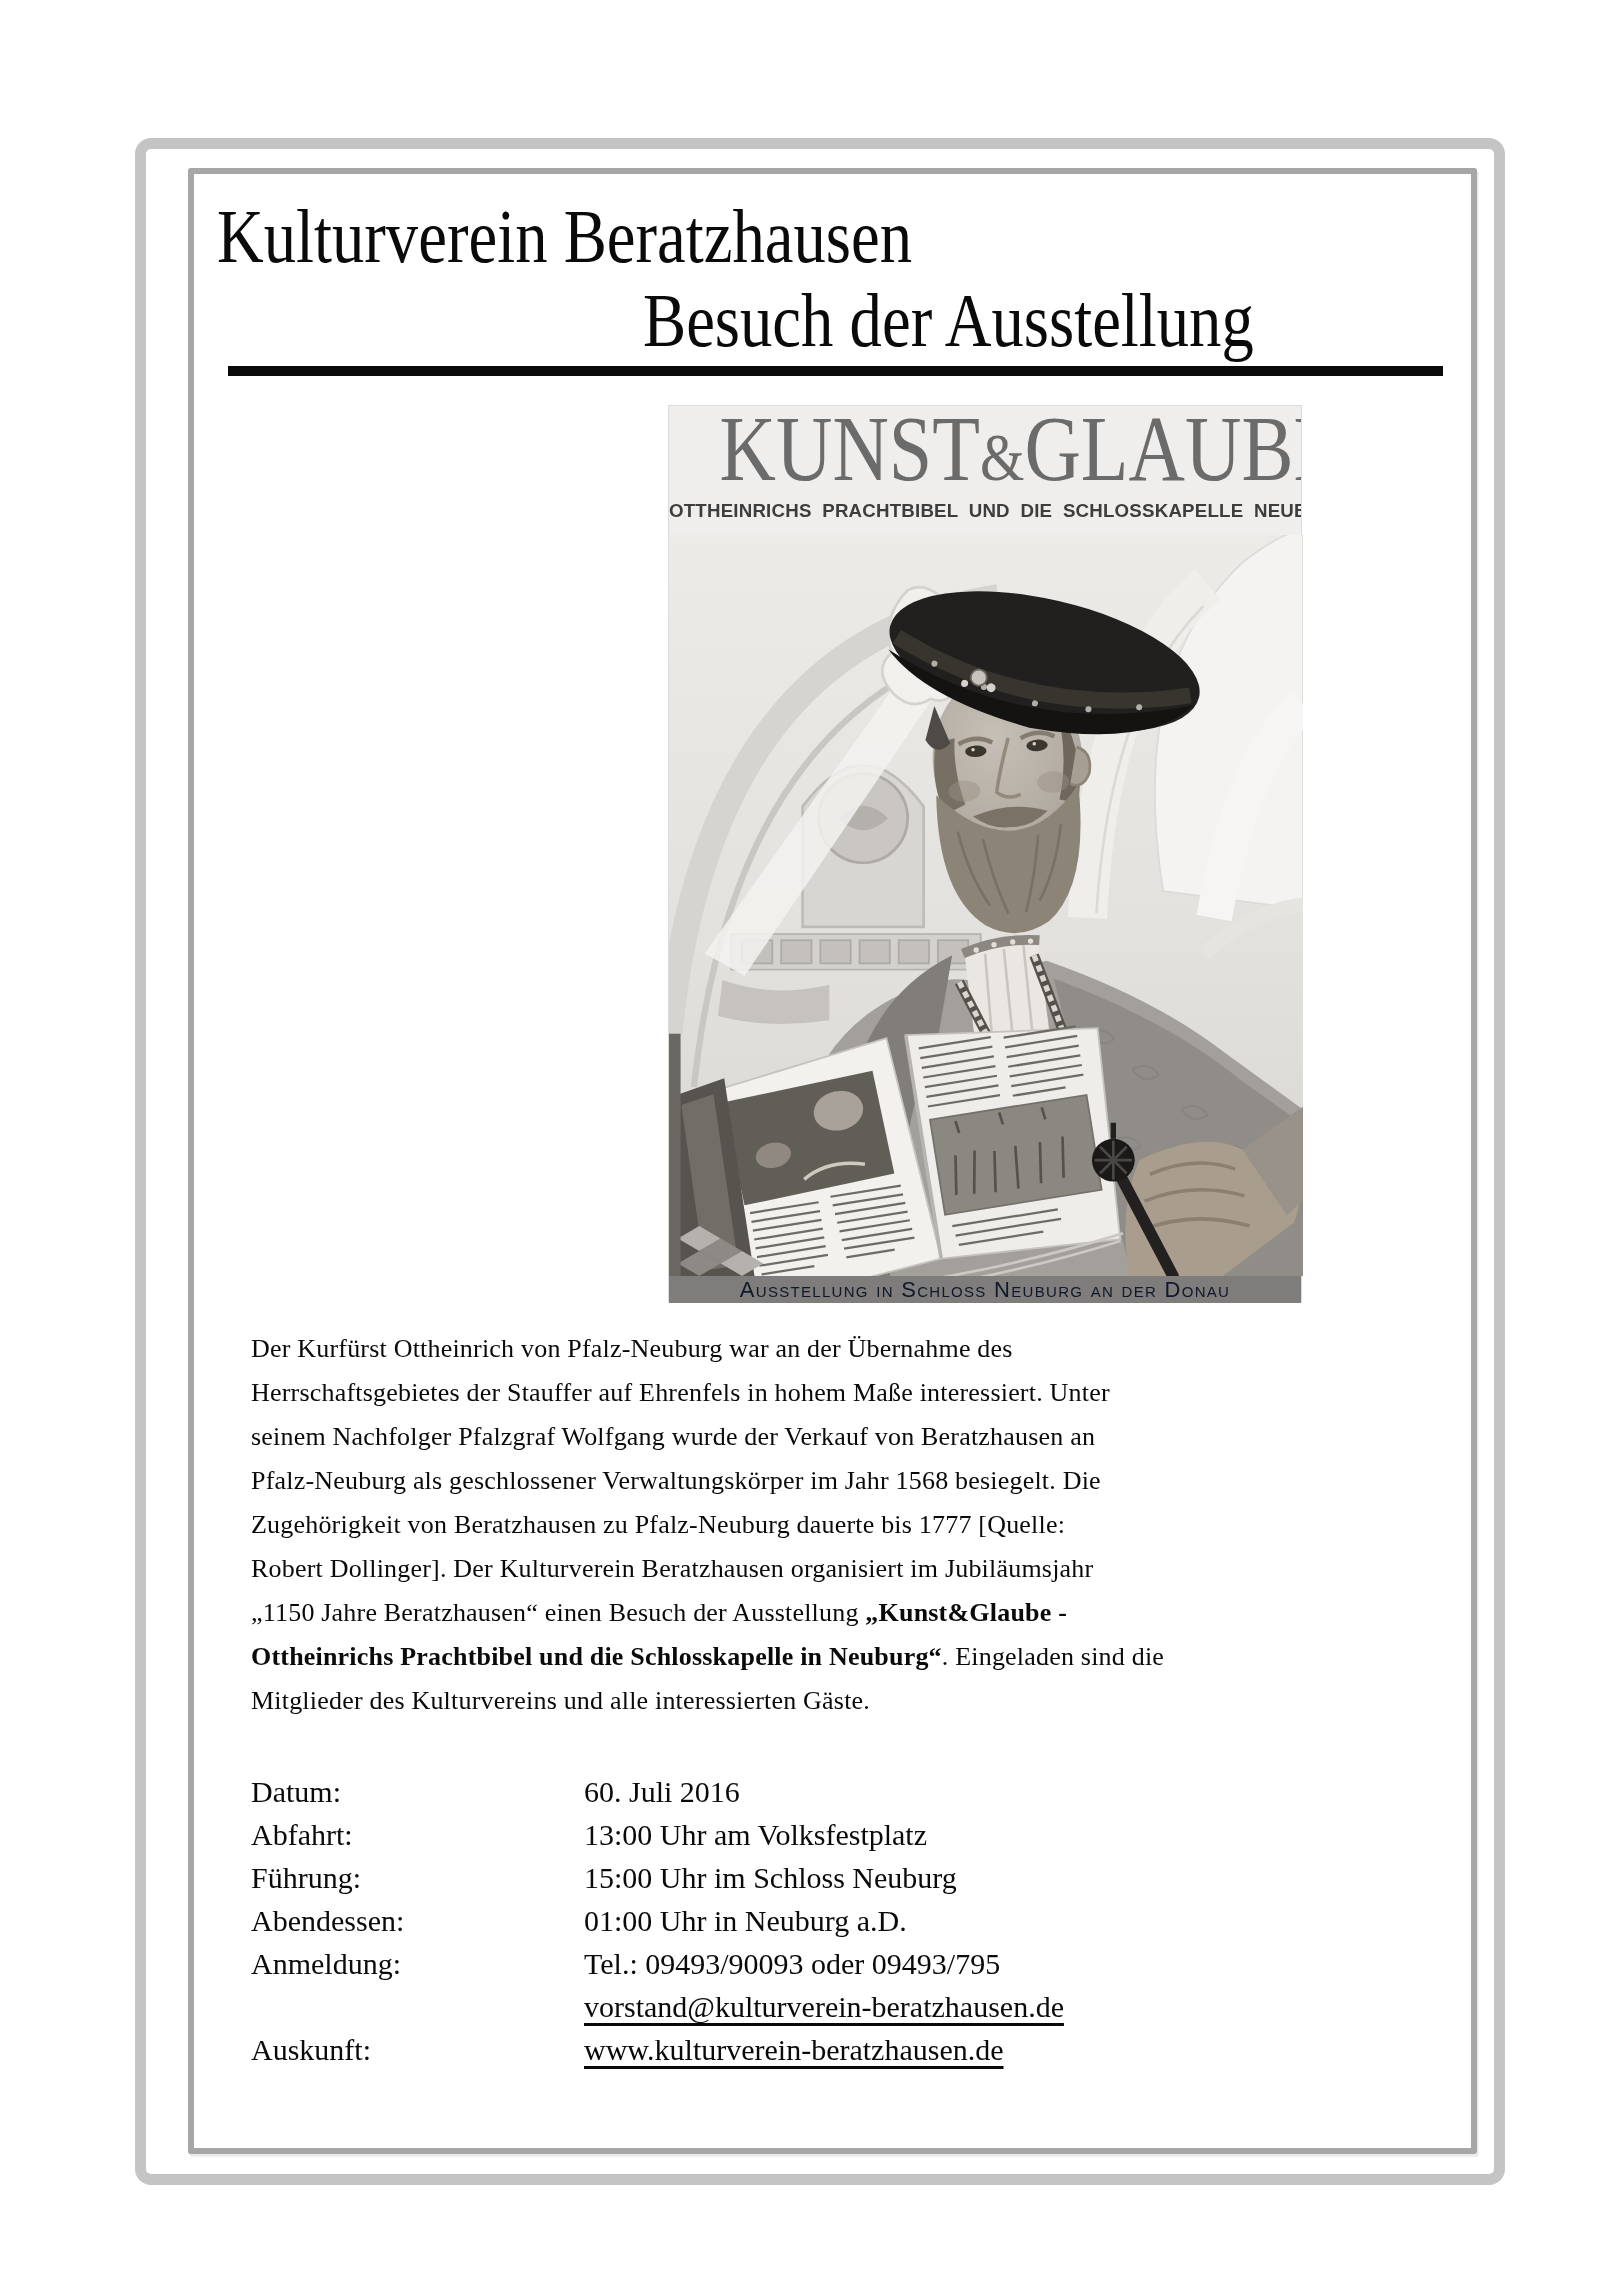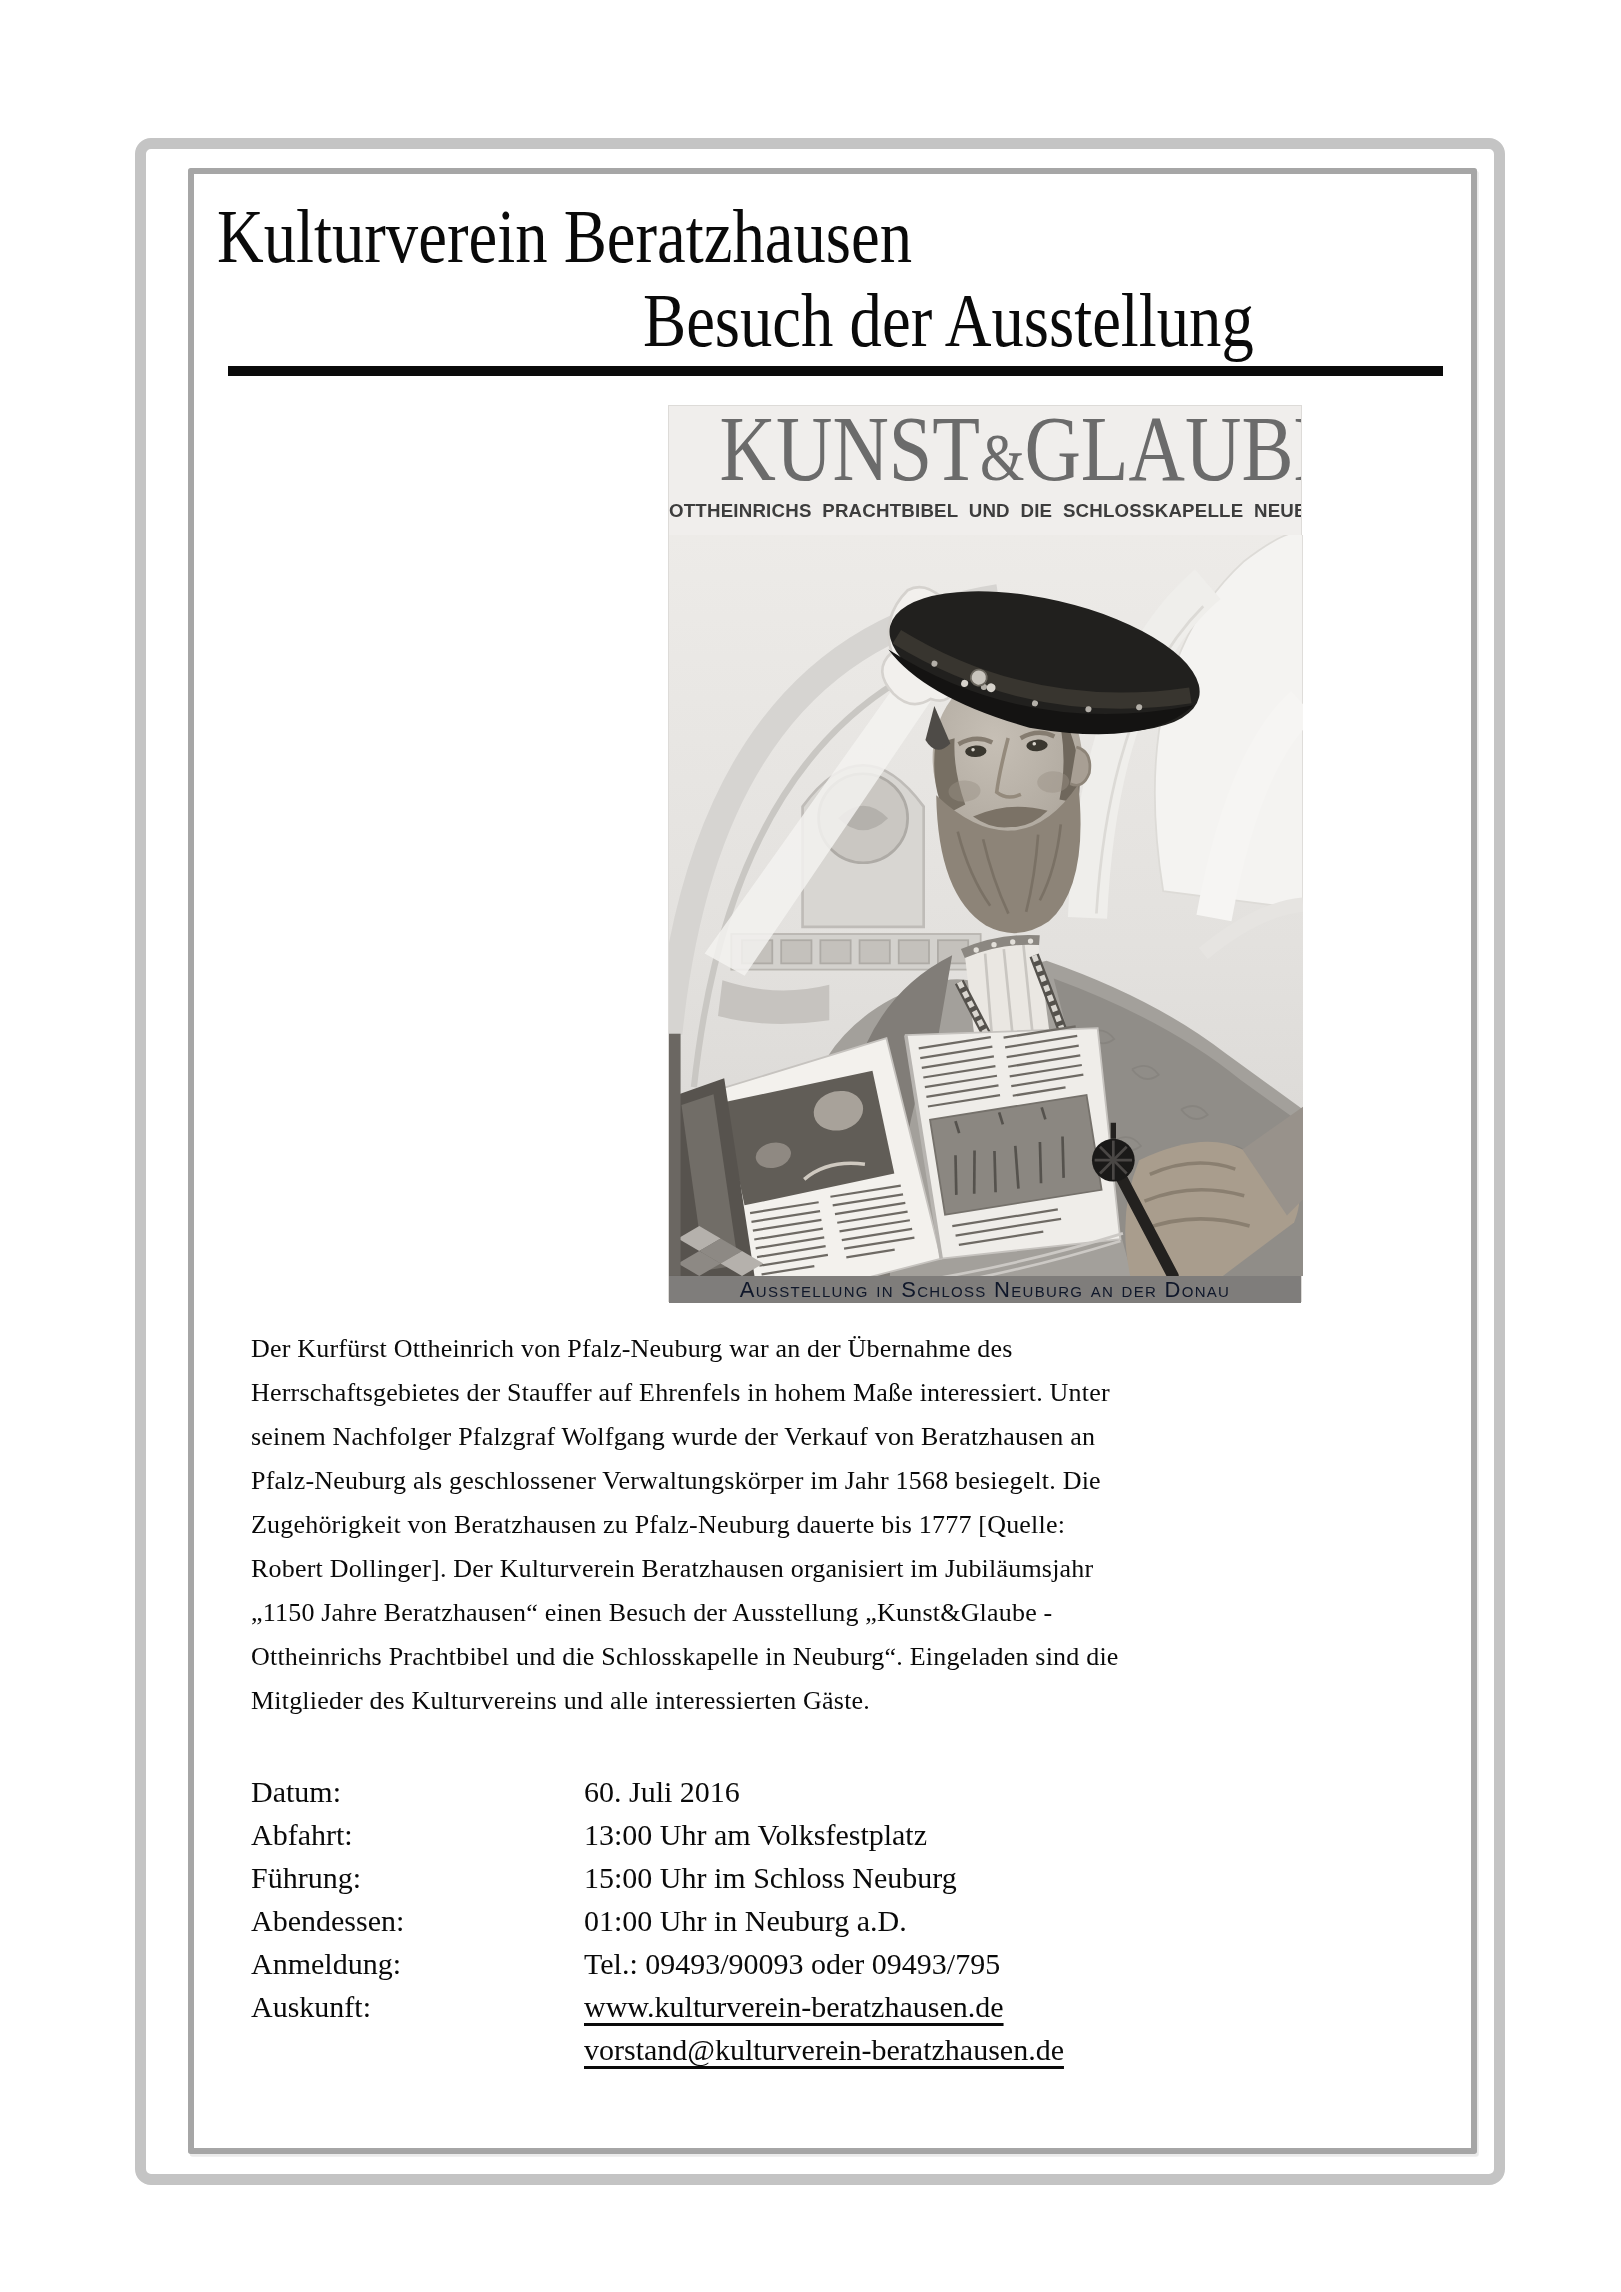--- a/index.html
+++ b/index.html
@@ -34,21 +34,21 @@
     font-family: "Liberation Sans", "DejaVu Sans", sans-serif;
     letter-spacing: 0.2px; word-spacing: 5.3px; white-space: nowrap; }
   .painting { display: block; width: 634px; height: 741px; }
   .poster-caption { height: 27px; line-height: 27px; background: #7f7d7b; color: #0f172a;
     text-align: center; font-family: "Liberation Sans", "DejaVu Sans", sans-serif;
     font-variant: small-caps; font-size: 22px; letter-spacing: 1.3px; }
 
   
   .paragraph { left: 251px; top: 1327px; width: 1199px; font-size: 26px; line-height: 44px;
     white-space: pre-line; letter-spacing: 0.2px; }
-  .paragraph b { font-weight: normal; }
+  .paragraph b { font-weight: bold; }
 
   
   .schedule { left: 251px; top: 1770px; font-size: 30px; }
   .srow { height: 43px; line-height: 43px; white-space: nowrap; }
   .slabel { display: inline-block; width: 333px; }
   .sval.ul { text-decoration: underline; text-decoration-thickness: 2.7px; text-underline-offset: 6.2px; }
 </style>
 </head>
 <body>
 
@@ -273,16 +273,16 @@
 „1150 Jahre Beratzhausen“ einen Besuch der Ausstellung </span><b>„Kunst&amp;Glaube -
 Ottheinrichs Prachtbibel und die Schlosskapelle in Neuburg“</b><span>. Eingeladen sind die
 Mitglieder des Kulturvereins und alle interessierten Gäste.</span></div>
 
 <div class="abs schedule">
   <div class="srow"><span class="slabel">Datum:</span><span class="sval">60. Juli 2016</span></div>
   <div class="srow"><span class="slabel">Abfahrt:</span><span class="sval">13:00 Uhr am Volksfestplatz</span></div>
   <div class="srow"><span class="slabel">Führung:</span><span class="sval">15:00 Uhr im Schloss Neuburg</span></div>
   <div class="srow"><span class="slabel">Abendessen:</span><span class="sval">01:00 Uhr in Neuburg a.D.</span></div>
   <div class="srow"><span class="slabel">Anmeldung:</span><span class="sval">Tel.: 09493/90093 oder 09493/795</span></div>
+  <div class="srow"><span class="slabel"></span><span class="sval ul">vorstand@kulturverein-beratzhausen.de</span></div>
   <div class="srow"><span class="slabel">Auskunft:</span><span class="sval ul">www.kulturverein-beratzhausen.de</span></div>
-  <div class="srow"><span class="slabel"></span><span class="sval ul">vorstand@kulturverein-beratzhausen.de</span></div>
 </div>
 
 
 </body></html>

